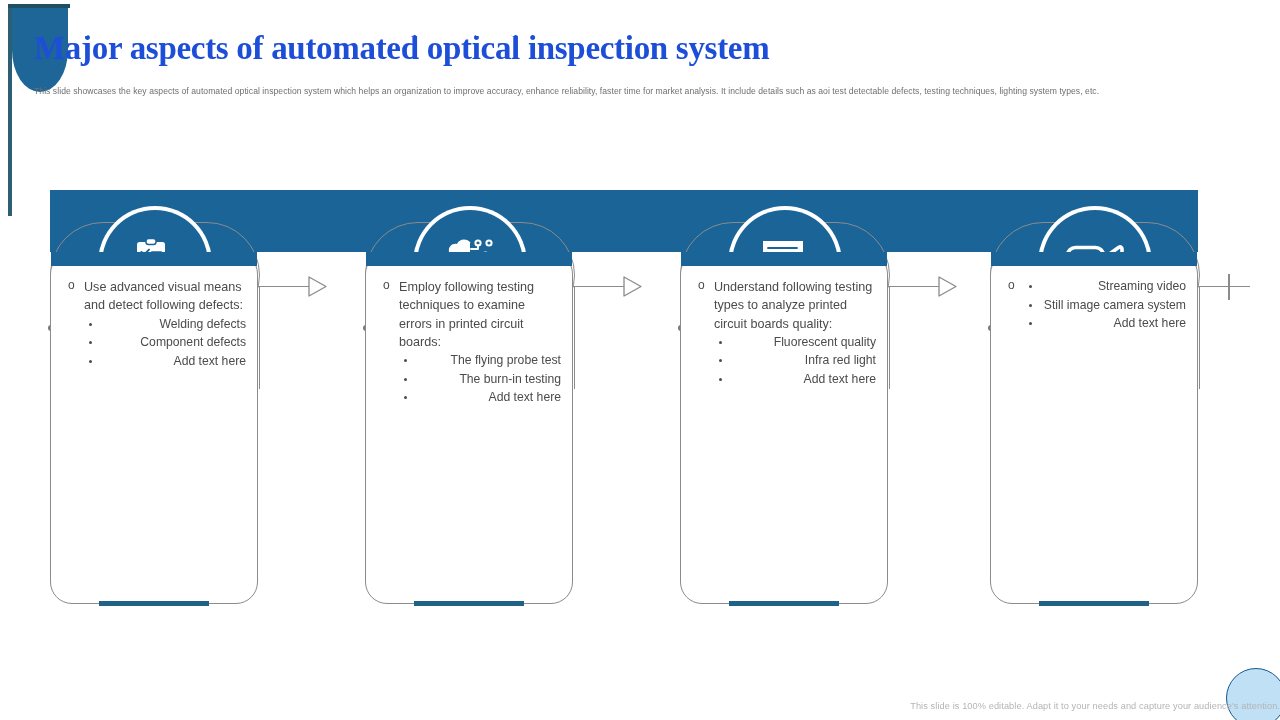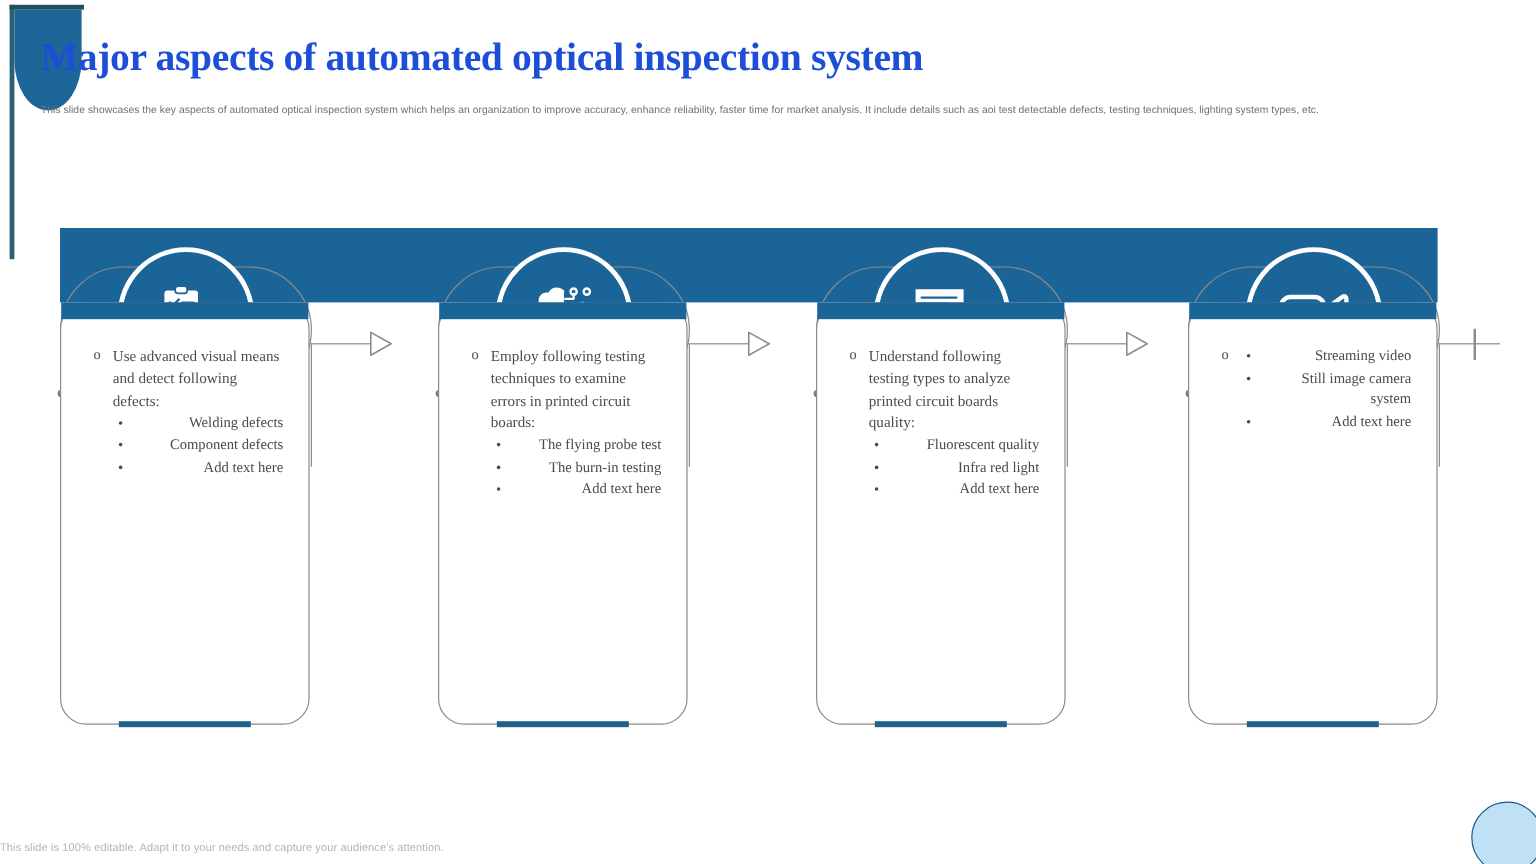--- a/index.html
+++ b/index.html
@@ -91,39 +91,39 @@
   .card-top-mask{
     position:absolute;top:252px;width:206px;height:14px;background:#1a6498;
   }
   .accent{
     position:absolute;top:601px;width:110px;height:5px;background:#1f6187;
   }
   .cardbody{
     position:absolute;top:266px;width:208px;padding:10px 10px 0 10px;
     box-sizing:border-box;font-size:12.6px;color:#4b4b4b;line-height:1.45;
   }
-  ul.lvl1{list-style:none;margin:12px;padding:0;font-family:Liberation Serif, serif;}
+  ul.lvl1{list-style:none;margin:2px;padding:0;}
   ul.lvl1 > li{
     position:relative;padding-left:22px;margin:0 0 1px 0;
   }
   ul.lvl1 > li::before{
     content:"o";position:absolute;left:6px;top:-1px;font-size:12px;color:#4b4b4b;
   }
   ul.lvl2{list-style:none;margin:1px 0 0 0;padding:0;text-align:right;}
   ul.lvl2 > li{
     position:relative;padding-left:18px;margin:0 0 1px 0;font-size:12.2px;
   }
   ul.lvl2 > li::before{
     content:"";position:absolute;left:5px;top:7px;width:3px;height:3px;
     border-radius:50%;background:#4b4b4b;
   }
 
   
   .footer{
-    position:absolute;left:0;top:701px;width:1280px;text-align:left;
+    position:absolute;left:0;top:701px;width:1280px;text-align:right;
     font-size:9.2px;color:#b4b4b4;letter-spacing:0.1px;
   }
 </style>
 </head>
 <body>
 
 <div class="slide">
 
   <div class="deco-tl-circle2"></div>
   <div class="deco-tl-bar"></div>

